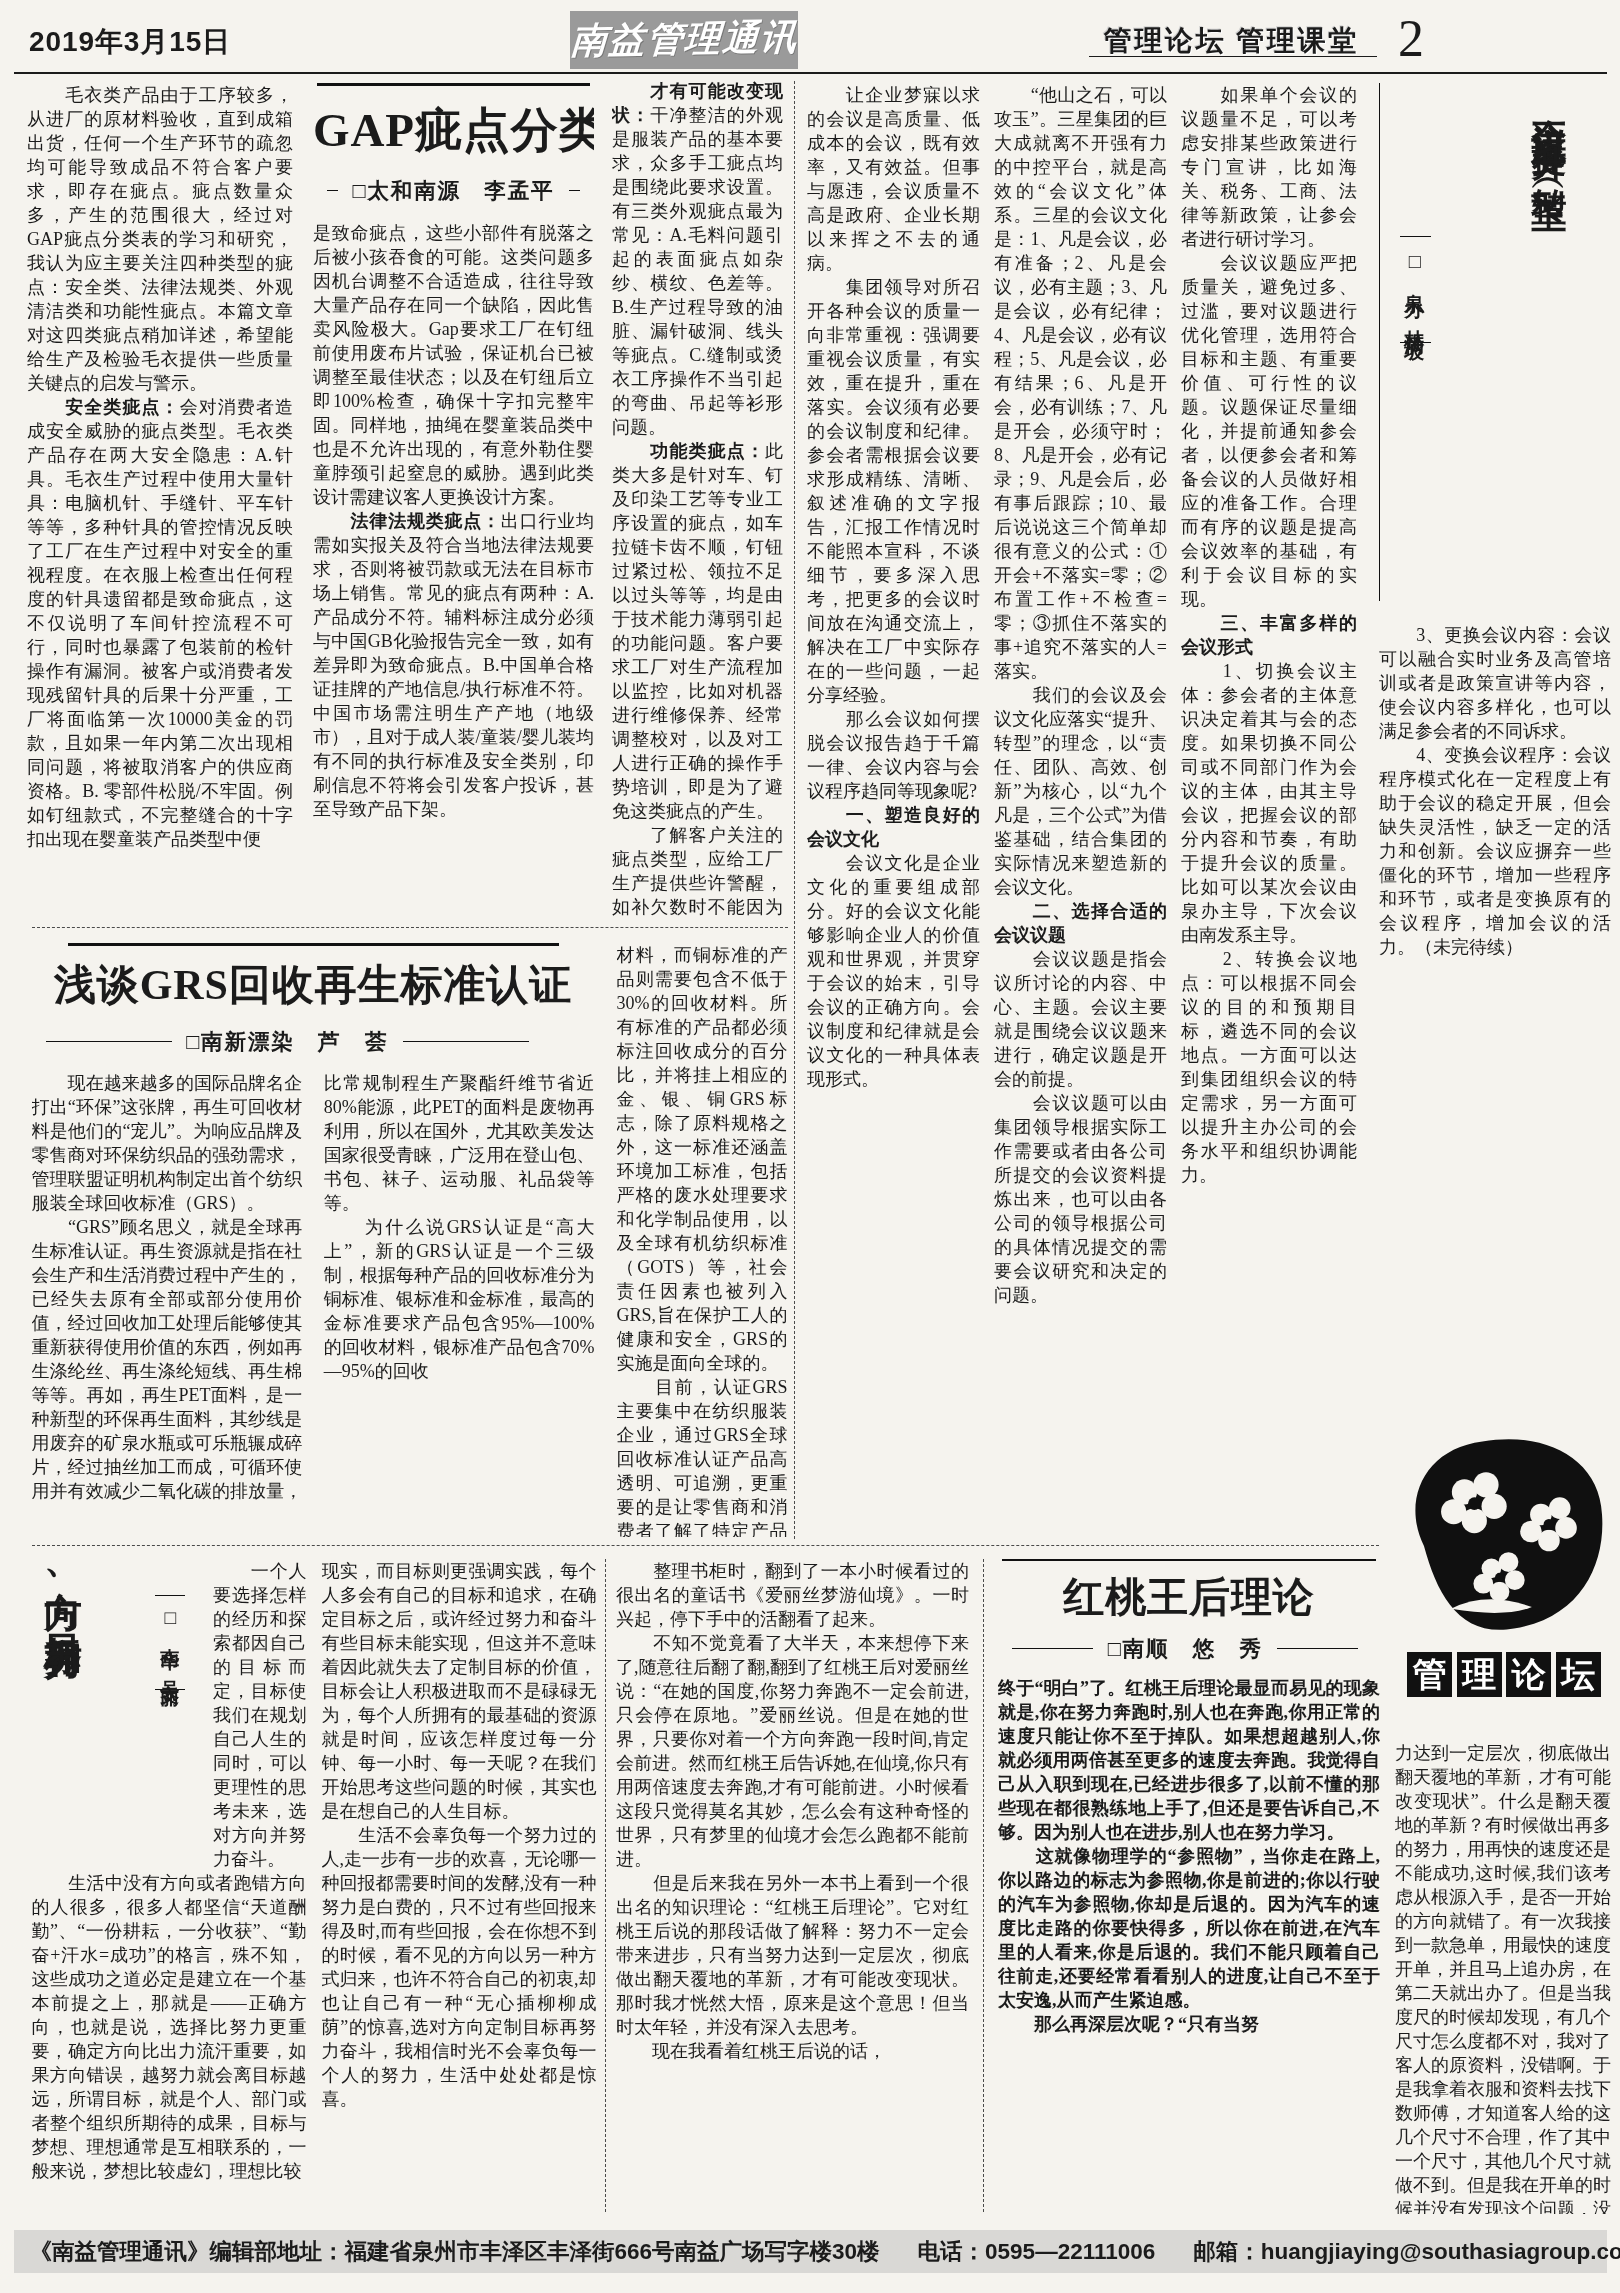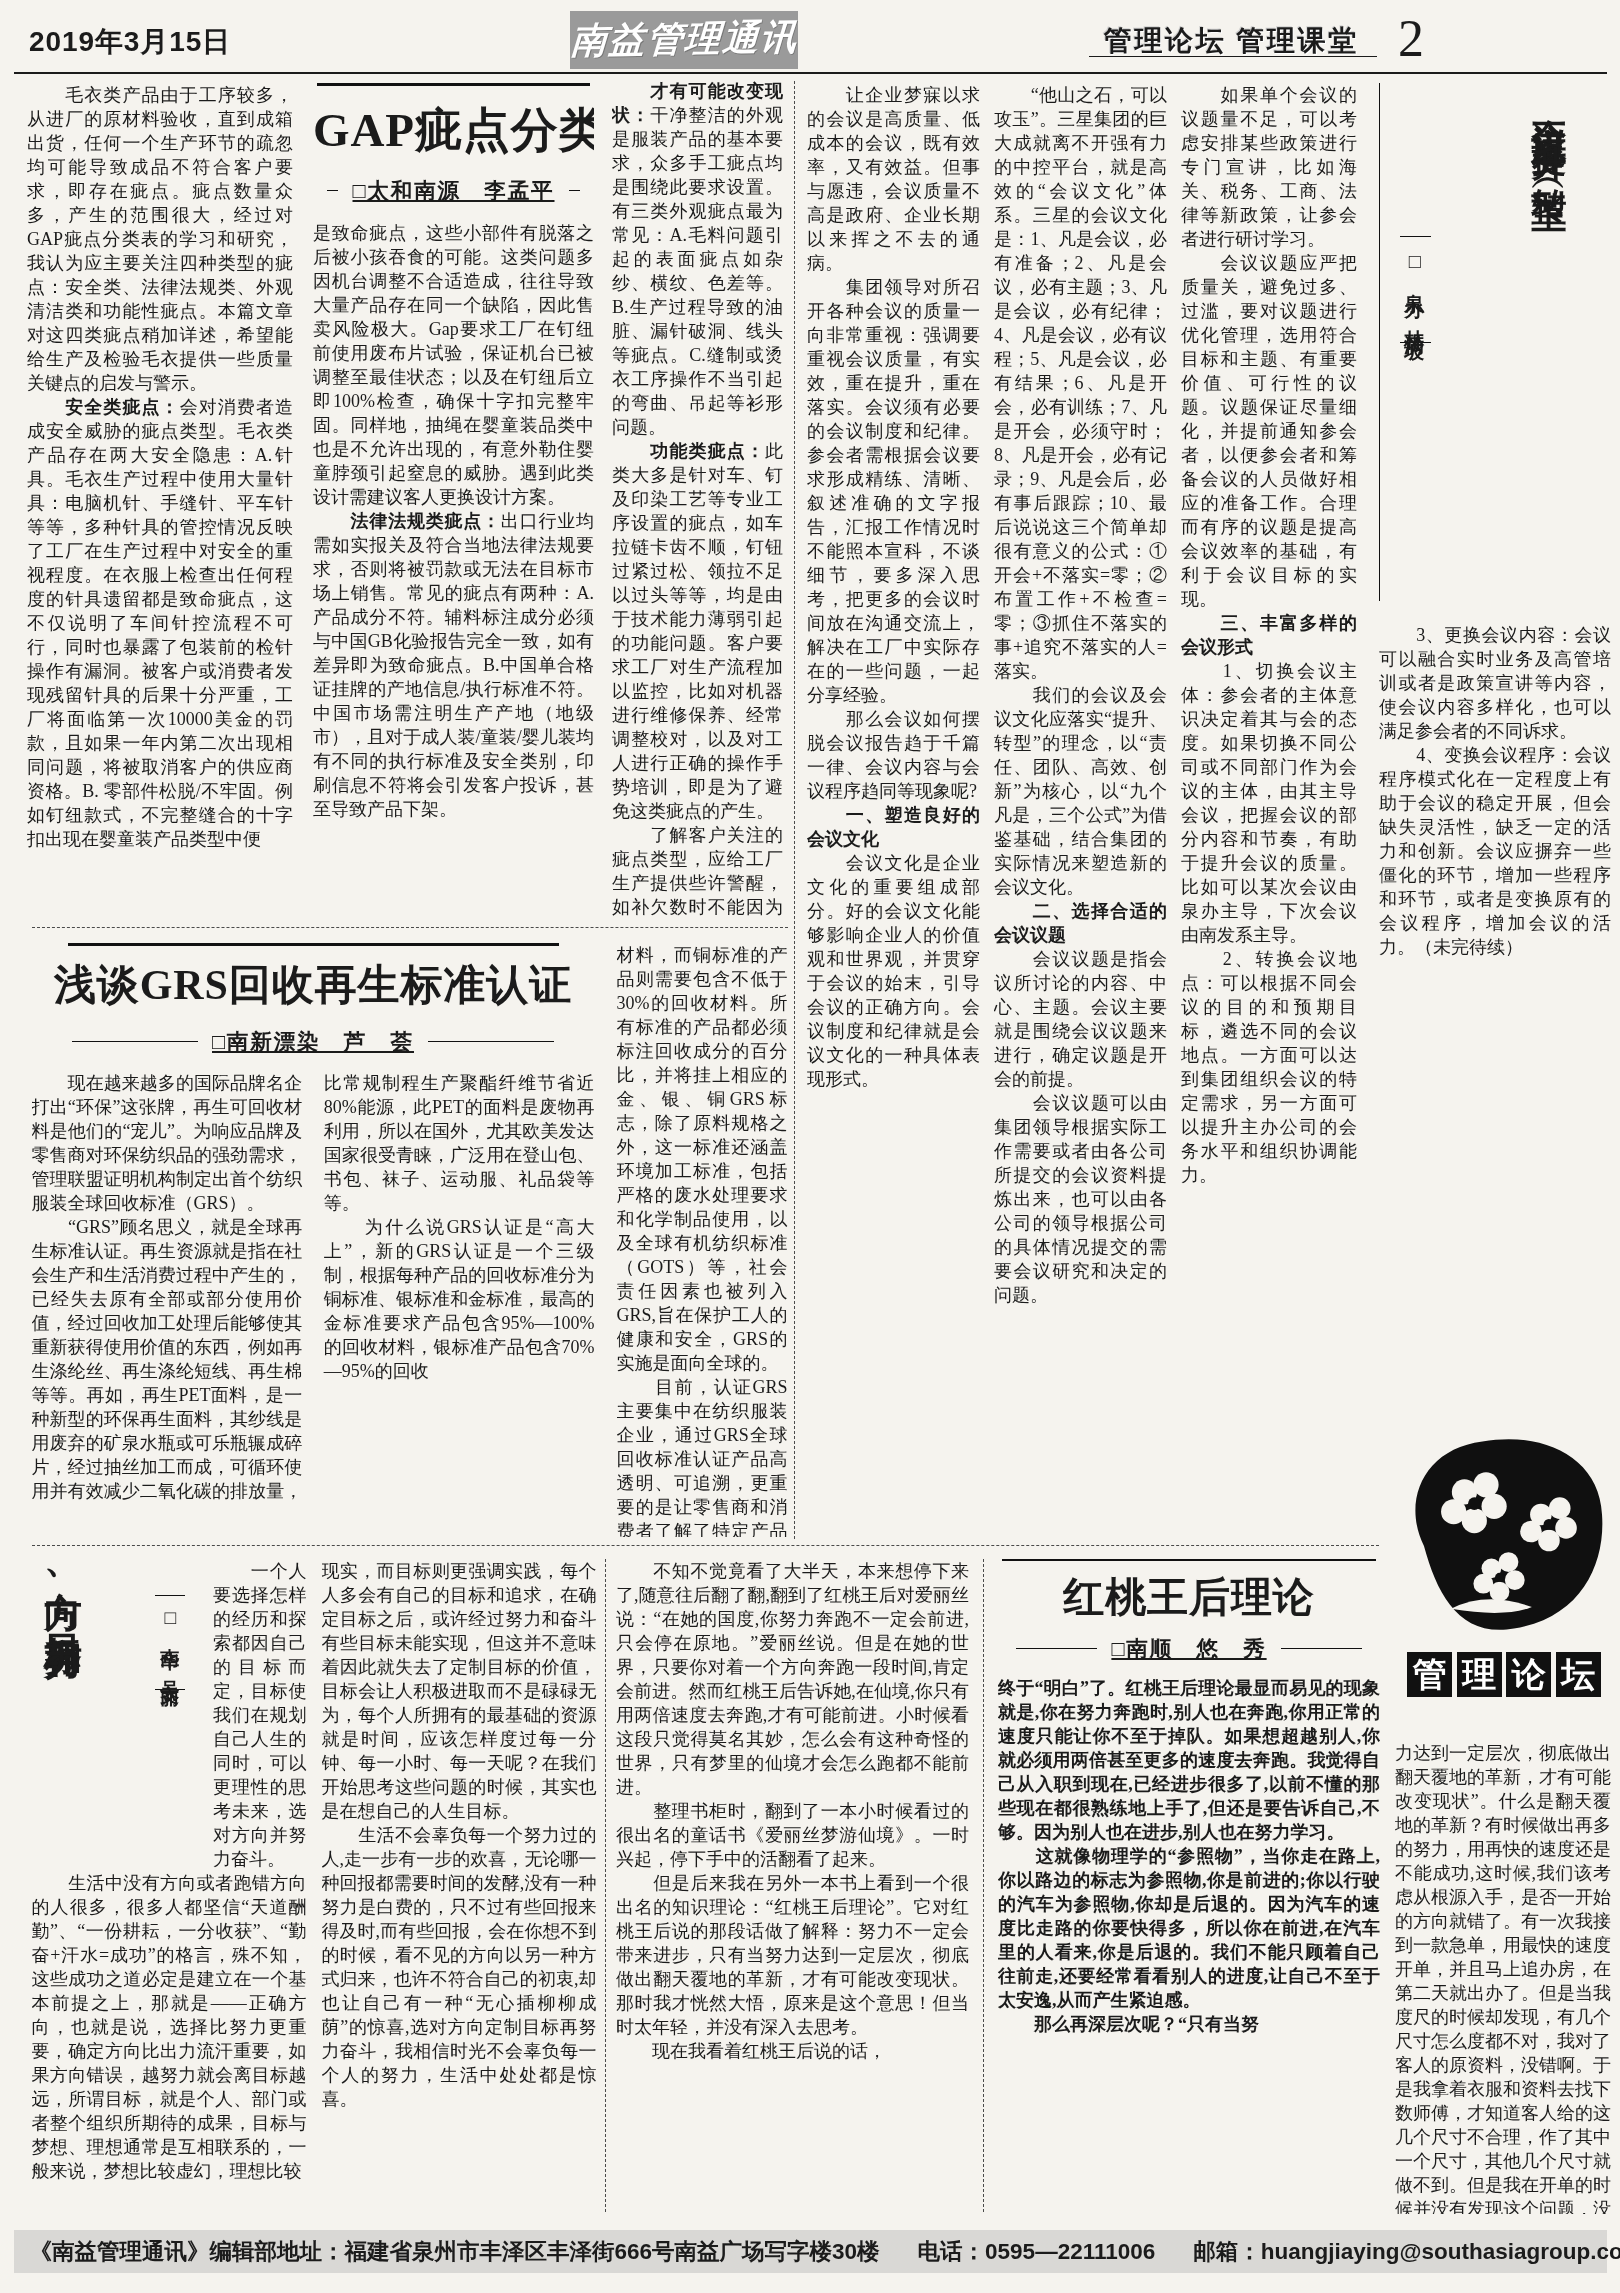--- a/index.html
+++ b/index.html
@@ -25,21 +25,21 @@
   
   .cols p{margin:0;text-align:justify;font-size:18px;line-height:24px;}
   .cols p b{font-family:"Liberation Sans","DejaVu Sans",sans-serif;font-weight:bold;}
   .cols p.hd{font-weight:bold;font-family:"Liberation Sans","DejaVu Sans",sans-serif;}
   .colbox{position:absolute;overflow:hidden;}
 
   
   .h-titleblock{text-align:center;}
   .h-titleblock .toprule{border-top:3.6px solid #111;margin:0 3.6px 12.6px 3.6px;}
   .h-title{font-weight:bold;white-space:nowrap;letter-spacing:0.9px;}
-  .byline-row{display:flex;align-items:center;justify-content:center;margin-top:14.4px;text-decoration:underline;}
+  .byline-row{display:flex;align-items:center;margin-top:14.4px;}
   .byline-row .seg{width:81px;border-top:1.8px solid #111;margin:0 14.4px;}
   .byline{font-size:21.6px;font-weight:bold;font-family:"Liberation Sans","DejaVu Sans",sans-serif;
     letter-spacing:1.8px;white-space:nowrap;}
 
   
   .v-text{writing-mode:vertical-rl;}
   .meet-titleblock{position:absolute;left:572px;top:0;width:241px;height:518px;
     border-left:1.8px solid #111;border-right:1.8px solid #111;}
   .meet-title{position:absolute;right:50px;top:9px;font-size:35px;font-weight:bold;
     letter-spacing:3.6px;}
@@ -186,22 +186,22 @@
       <p>现实，而目标则更强调实践，每个人多会有自己的目标和追求，在确定目标之后，或许经过努力和奋斗有些目标未能实现，但这并不意味着因此就失去了定制目标的价值，目标会让人积极进取而不是碌碌无为，每个人所拥有的最基础的资源就是时间，应该怎样度过每一分钟、每一小时、每一天呢？在我们开始思考这些问题的时候，其实也是在想自己的人生目标。</p>
       <p>　　生活不会辜负每一个努力过的人,走一步有一步的欢喜，无论哪一种回报都需要时间的发酵,没有一种努力是白费的，只不过有些回报来得及时,而有些回报，会在你想不到的时候，看不见的方向以另一种方式归来，也许不符合自己的初衷,却也让自己有一种“无心插柳柳成荫”的惊喜,选对方向定制目标再努力奋斗，我相信时光不会辜负每一个人的努力，生活中处处都是惊喜。</p>
     </div>
 </div>
 
 <div class="dash-v" style="left:605px;top:1559px;height:653px;"></div>
 <div class="dash-v" style="left:983px;top:1559px;height:653px;"></div>
 
 <div style="position:absolute;left:616px;top:1559px;width:995px;height:655px;">
   <div class="colbox cols" style="left:0;top:0;width:353px;height:655px;">
+      <p>　　整理书柜时，翻到了一本小时候看过的很出名的童话书《爱丽丝梦游仙境》。一时兴起，停下手中的活翻看了起来。</p>
       <p>　　不知不觉竟看了大半天，本来想停下来了,随意往后翻了翻,翻到了红桃王后对爱丽丝说：“在她的国度,你努力奔跑不一定会前进,只会停在原地。”爱丽丝说。但是在她的世界，只要你对着一个方向奔跑一段时间,肯定会前进。然而红桃王后告诉她,在仙境,你只有用两倍速度去奔跑,才有可能前进。小时候看这段只觉得莫名其妙，怎么会有这种奇怪的世界，只有梦里的仙境才会怎么跑都不能前进。</p>
-      <p>　　整理书柜时，翻到了一本小时候看过的很出名的童话书《爱丽丝梦游仙境》。一时兴起，停下手中的活翻看了起来。</p>
       <p>　　但是后来我在另外一本书上看到一个很出名的知识理论：“红桃王后理论”。它对红桃王后说的那段话做了解释：努力不一定会带来进步，只有当努力达到一定层次，彻底做出翻天覆地的革新，才有可能改变现状。那时我才恍然大悟，原来是这个意思！但当时太年轻，并没有深入去思考。</p>
       <p>　　现在我看着红桃王后说的话，</p>
     </div>
 
   <div class="colbox" style="left:382px;top:0;width:382px;height:655px;">
     <div class="h-titleblock">
       <div class="toprule" style="border-top-width:2.7px;margin-bottom:9px;"></div>
       <div class="h-title" style="font-size:41px;">红桃王后理论</div>
       <div class="byline-row" style="margin-top:9px;">
         <span class="seg"></span>

